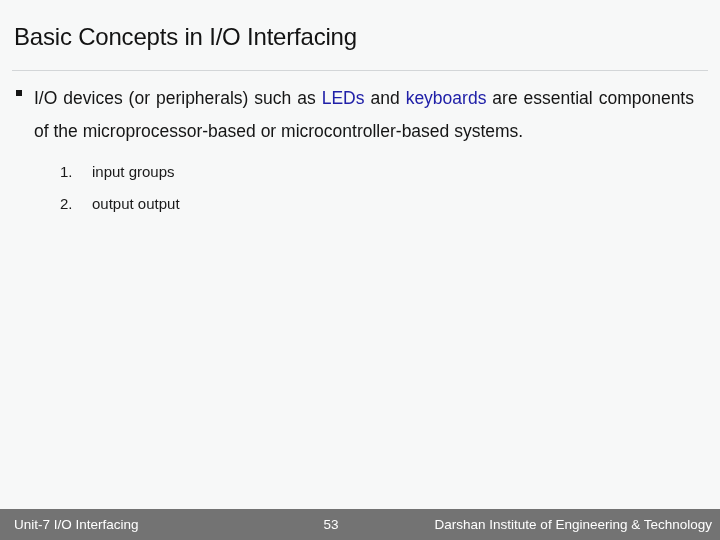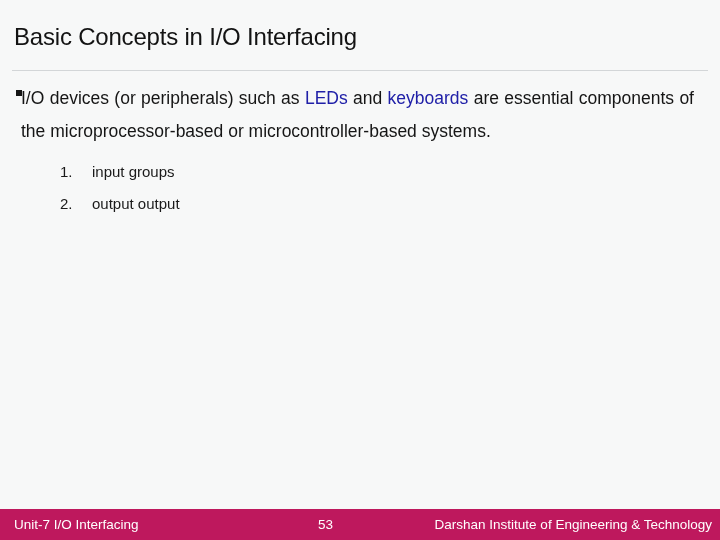--- a/index.html
+++ b/index.html
@@ -48,21 +48,21 @@
 
   
   .body-block {
     position: absolute;
     left: 0px;
     top: 82px;
     width: 720px;
   }
   .bullet-item {
     position: relative;
-    padding-left: 21px;
+    padding-left: 34px;
     padding-right: 26px;
     margin-bottom: 6px;
   }
   .bullet-mark {
     position: absolute;
     left: 16px;
     top: 8px;
     width: 6px;
     height: 6px;
     background: #151515;
@@ -105,38 +105,38 @@
     font-size: 15px;
   }
 
   
   .footer-bar {
     position: absolute;
     left: 0;
     bottom: 0;
     width: 720px;
     height: 31px;
-    background: #be185d;
+    background: #737373;
     color: #ffffff;
   }
   .footer-left {
     position: absolute;
     left: 14px;
     top: 6px;
     font-size: 13.5px;
     line-height: 19px;
     color: #ffffff;
     font-family: "Liberation Sans Narrow", "Liberation Sans", sans-serif;
   }
   .footer-page {
     position: absolute;
     left: 318px;
     top: 6px;
     width: 26px;
-    text-align: left;
+    text-align: center;
     font-size: 13.5px;
     line-height: 19px;
     color: #ffffff;
     font-family: "Liberation Sans Narrow", "Liberation Sans", sans-serif;
   }
   .footer-right {
     position: absolute;
     right: 8px;
     top: 6px;
     font-size: 13.5px;

